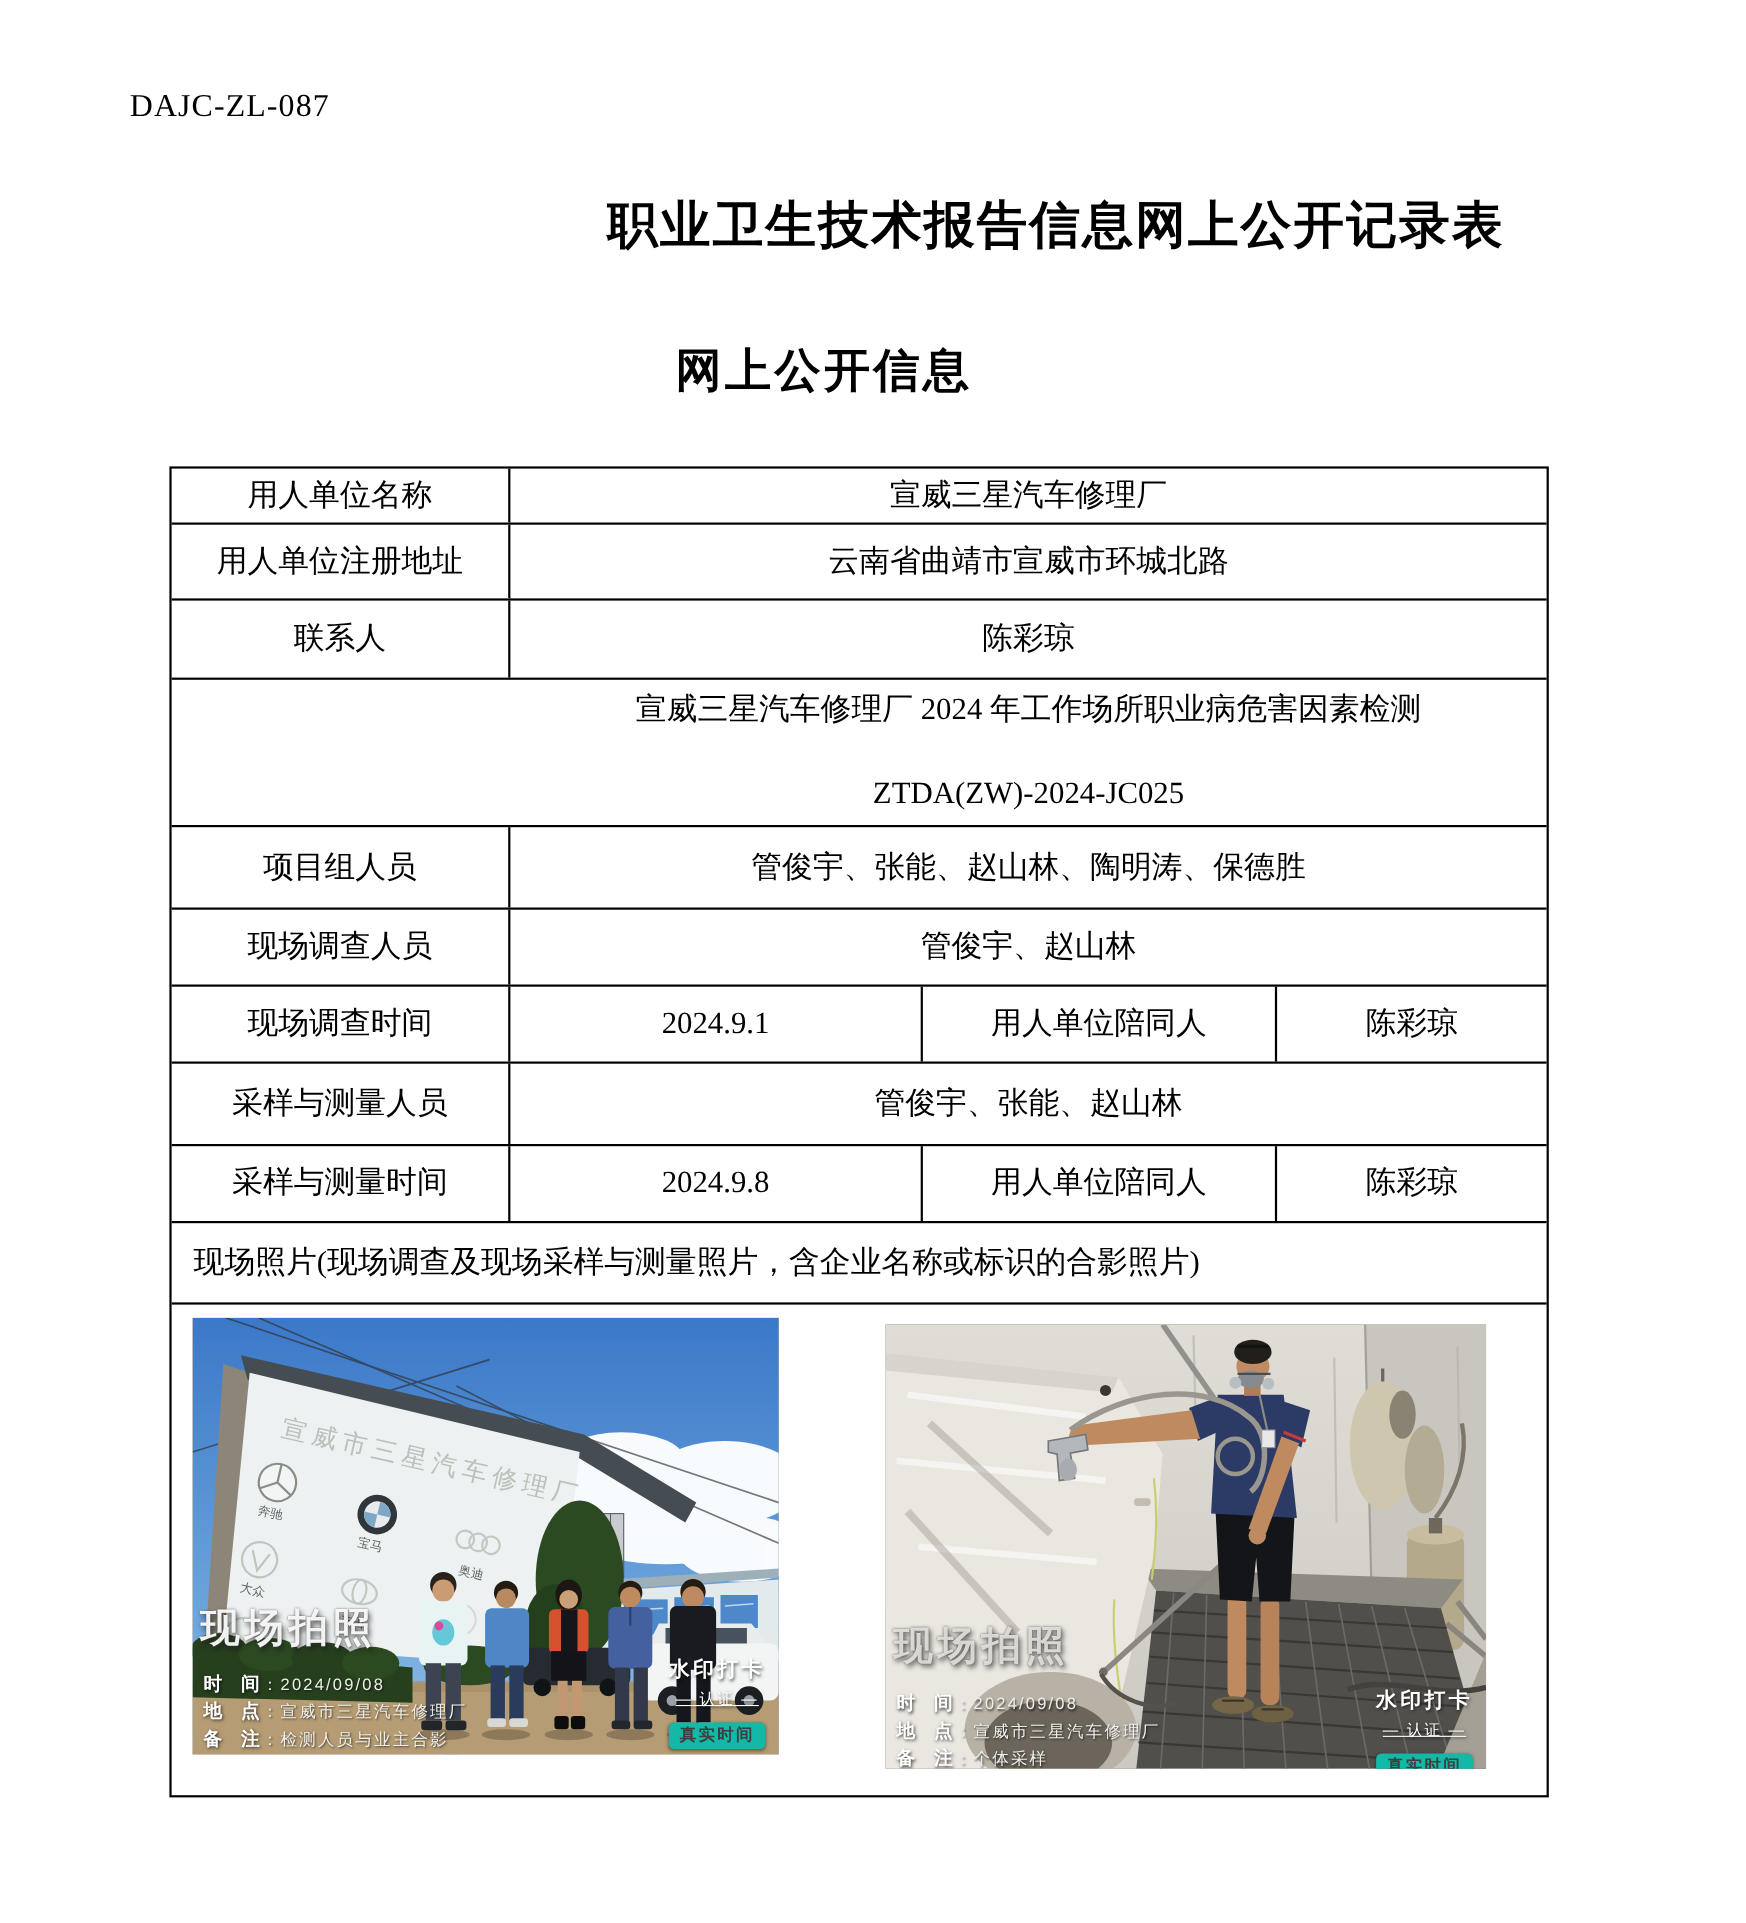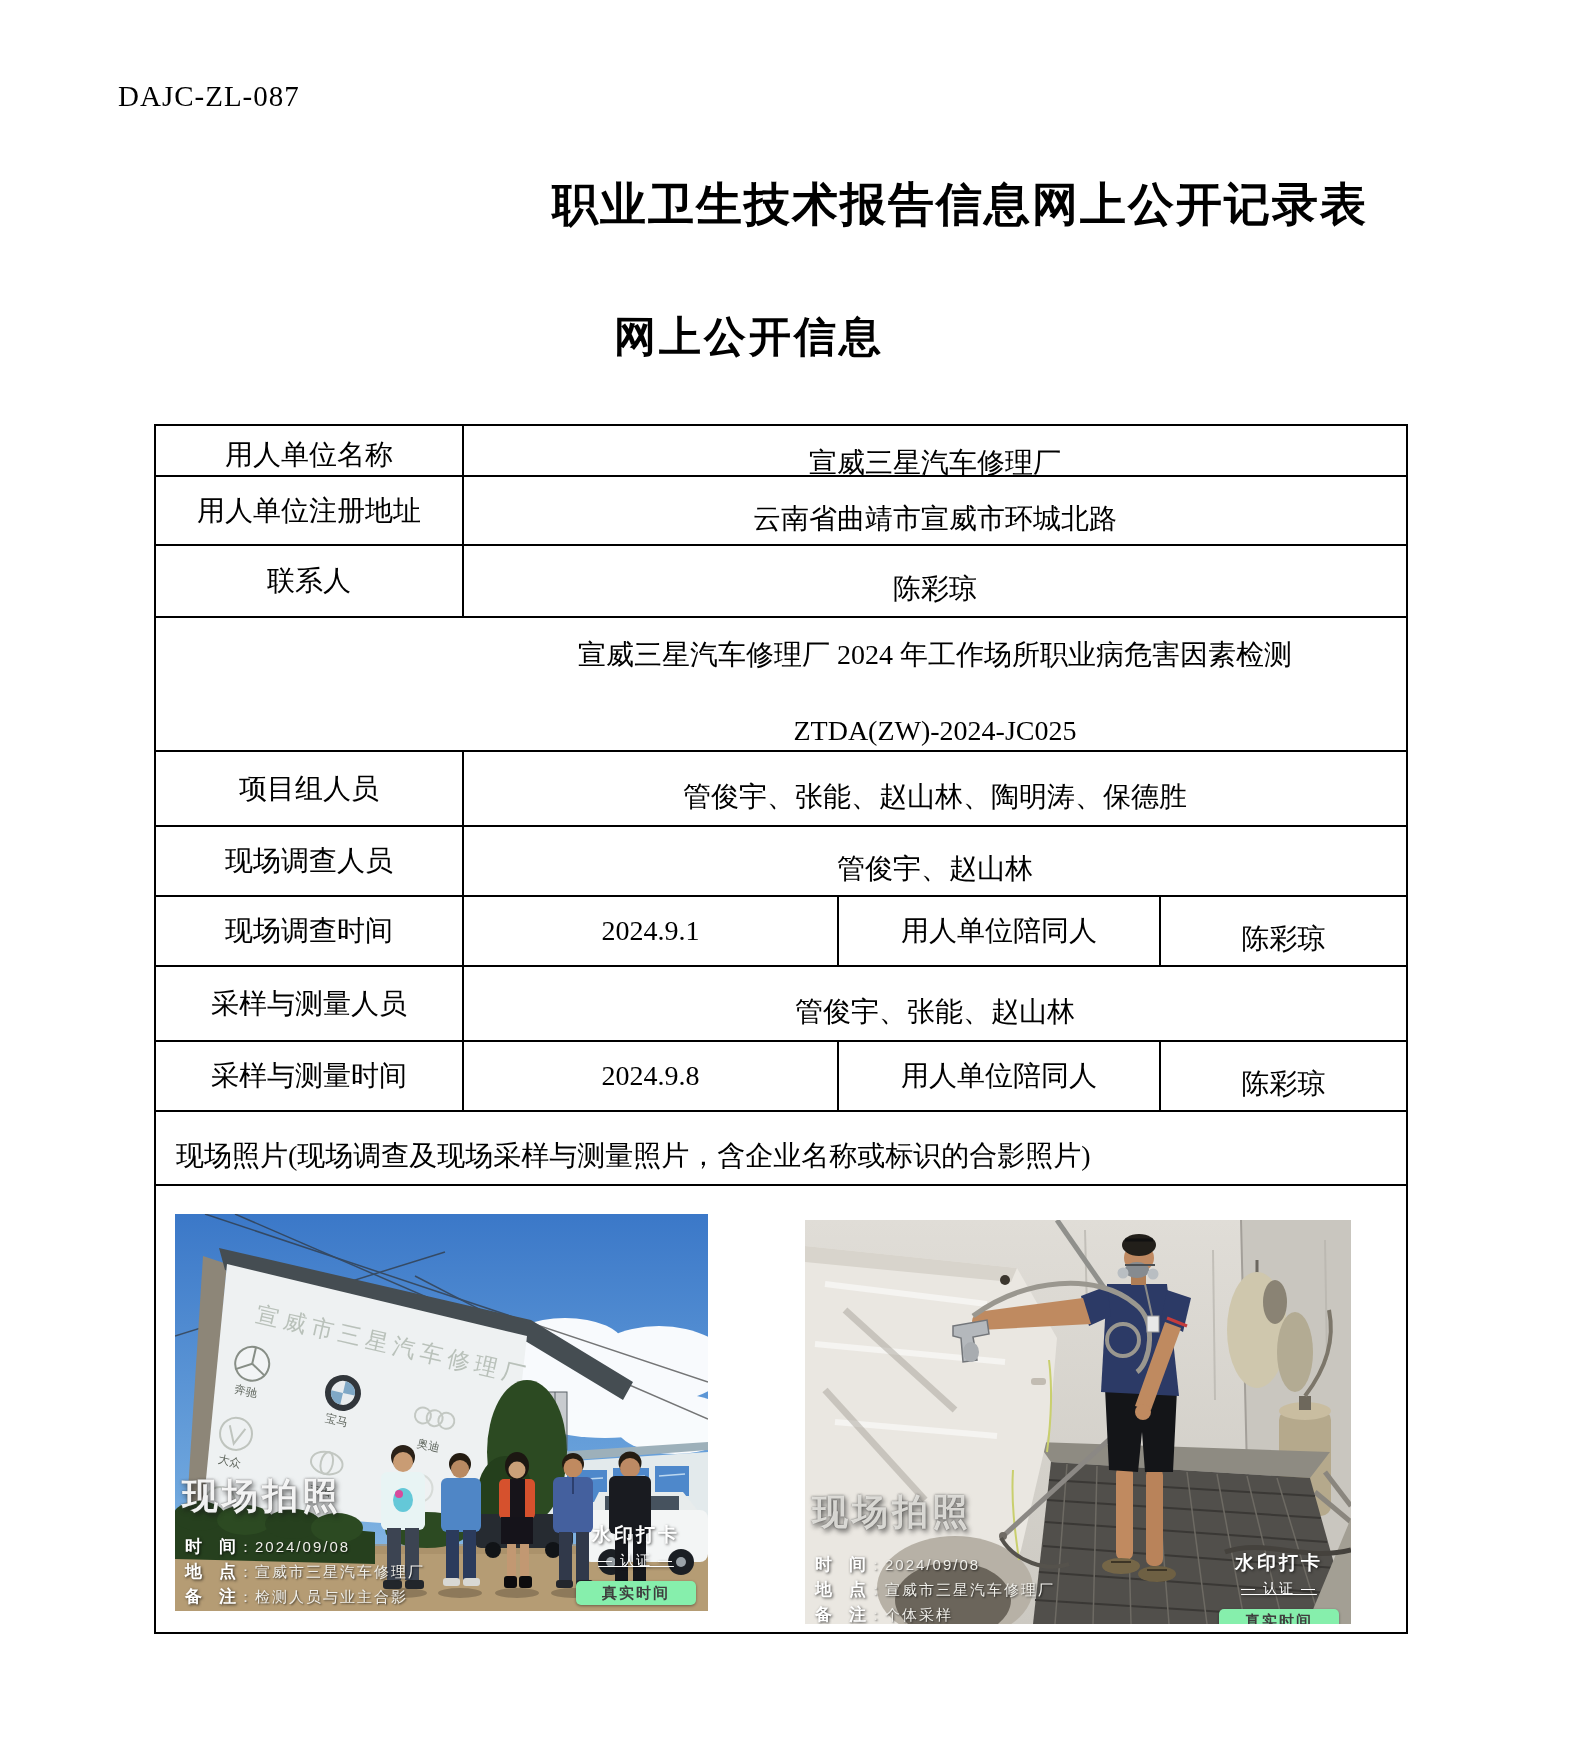--- a/index.html
+++ b/index.html
@@ -7,21 +7,21 @@
   *{box-sizing:border-box;}
   .page{position:absolute;inset:0;background:#fff;overflow:hidden;}
   .doc-code{position:absolute;left:118px;top:80px;font-size:29px;letter-spacing:1px;white-space:nowrap;}
   .title{position:absolute;left:110px;top:170px;width:1254px;margin:4px;text-align:right;font-size:46px;font-weight:bold;letter-spacing:2px;}
   .subtitle{position:absolute;left:110px;top:297px;width:1254px;margin:12px;text-align:center;font-size:42px;font-weight:bold;letter-spacing:3px;}
 
   .rec-table{position:absolute;left:154px;top:424px;width:1254px;border:2px solid #000;background:#fff;}
   .tr{display:grid;grid-template-columns:308px 375px 322px auto;border-bottom:2px solid #000;}
   .tr:last-child{border-bottom:none;}
   .td{border-right:2px solid #000;display:flex;align-items:center;justify-content:center;text-align:center;font-size:28px;padding:2px 8px;line-height:1.35;}
-  .td:last-child{border-right:none;margin-top:16px;}
+  .td:last-child{border-right:none;}
   .td.span3{grid-column:2/5;}
   .td.full{grid-column:1/5;}
   .td.report{flex-direction:column;gap:38px;}
   .td.caption-cell{justify-content:flex-start;text-align:left;padding-left:20px;}
   .td.photo-cell{position:relative;padding:0;display:block;}
 
   .photo{position:absolute;overflow:hidden;background:#9a9a94;}
   .photo svg{position:absolute;inset:0;display:block;}
   #photoL{left:19px;top:12px;width:533px;height:397px;}
   #photoR{left:649px;top:18px;width:546px;height:404px;}
@@ -34,21 +34,21 @@
   #photoR .wm-rows{top:334px;}
   .wm-row{display:flex;align-items:baseline;height:25px;white-space:nowrap;}
   .wm-key{font-size:17px;font-weight:bold;color:#fff;text-shadow:1px 1px 3px rgba(0,0,0,.75);}
   .wm-sep{font-size:15px;color:#eceae6;text-shadow:1px 1px 2px rgba(0,0,0,.6);margin:0 2px;}
   .wm-val{font-size:15px;color:#efeee9;letter-spacing:2px;text-shadow:1px 1px 2px rgba(0,0,0,.65);}
   .wm-badge{position:absolute;right:12px;text-align:center;font-family:"Liberation Sans","DejaVu Sans",sans-serif;color:#fff;}
   #photoL .wm-badge{top:308px;}
   #photoR .wm-badge{top:330px;}
   .badge-title{font-size:19px;font-weight:bold;letter-spacing:3px;text-shadow:1px 1px 3px rgba(0,0,0,.65);}
   .badge-sub{font-size:14px;margin-top:3px;letter-spacing:2px;text-shadow:1px 1px 3px rgba(0,0,0,.65);text-decoration:underline;}
-  .badge-btn{margin-top:5px;display:inline-block;background:#86efac;color:#3e3e3e;font-weight:bold;font-size:15px;letter-spacing:2px;padding:2px 26px;border-radius:5px;box-shadow:0 1px 3px rgba(0,0,0,.4);}
+  .badge-btn{margin-top:5px;display:inline-block;background:#14b8a6;color:#3e3e3e;font-weight:bold;font-size:15px;letter-spacing:2px;padding:2px 10px;border-radius:5px;box-shadow:0 1px 3px rgba(0,0,0,.4);}
   .svg-sans{font-family:"Liberation Sans","DejaVu Sans",sans-serif;}
 </style>
 </head>
 <body>
 
 <div class="page">
 
   <div class="doc-code">DAJC-ZL-087</div>
   <h1 class="title">职业卫生技术报告信息网上公开记录表</h1>
   <h2 class="subtitle">网上公开信息</h2>

